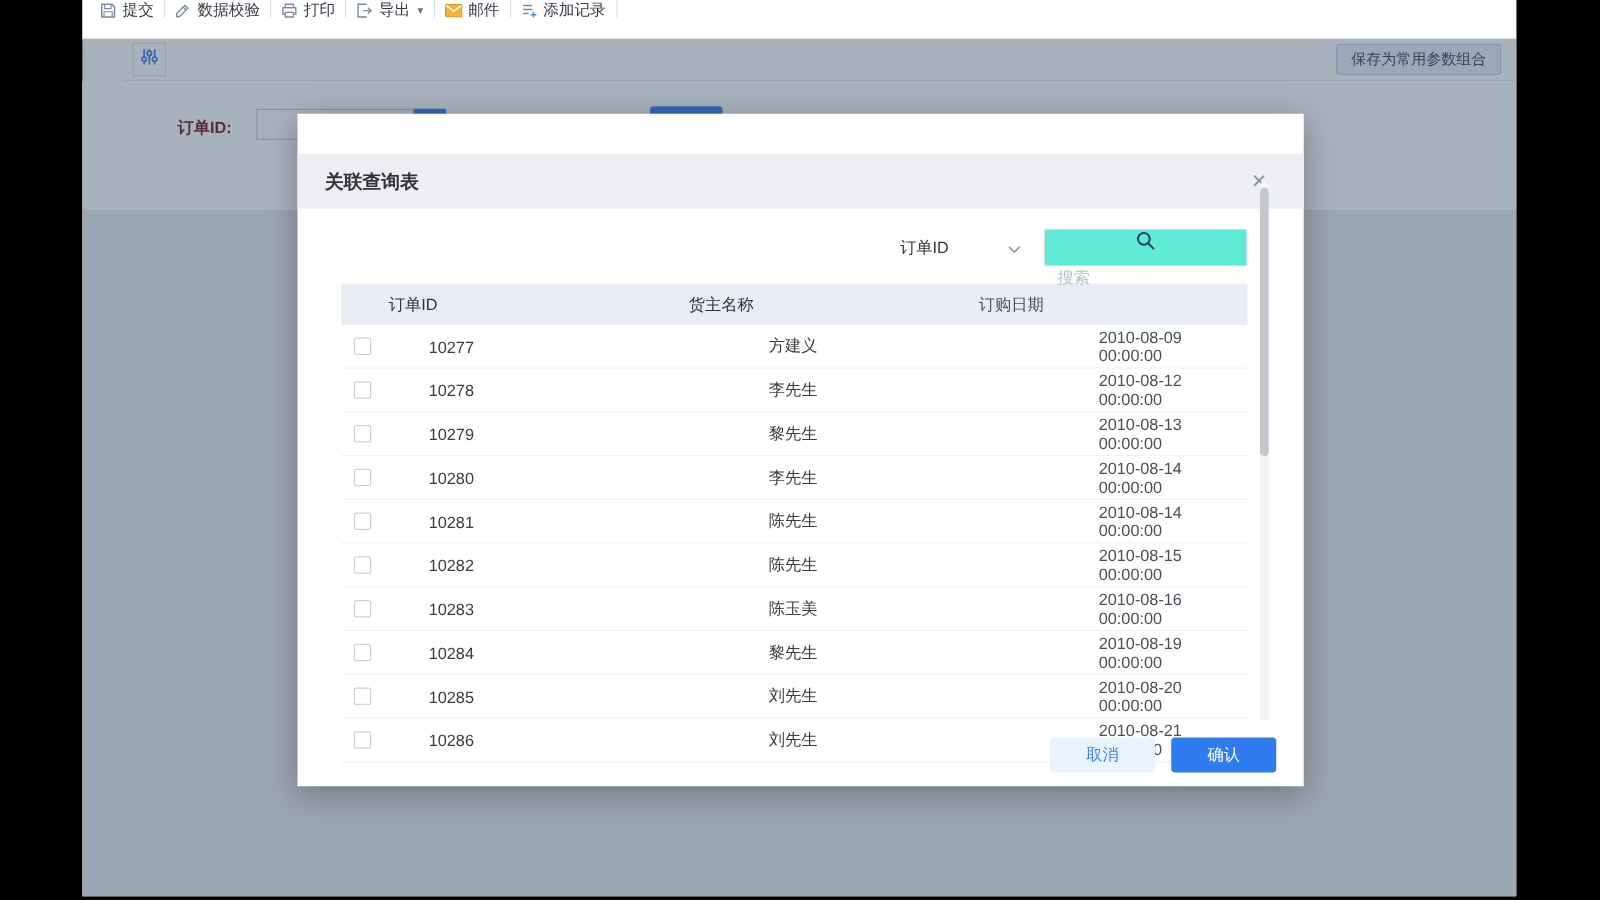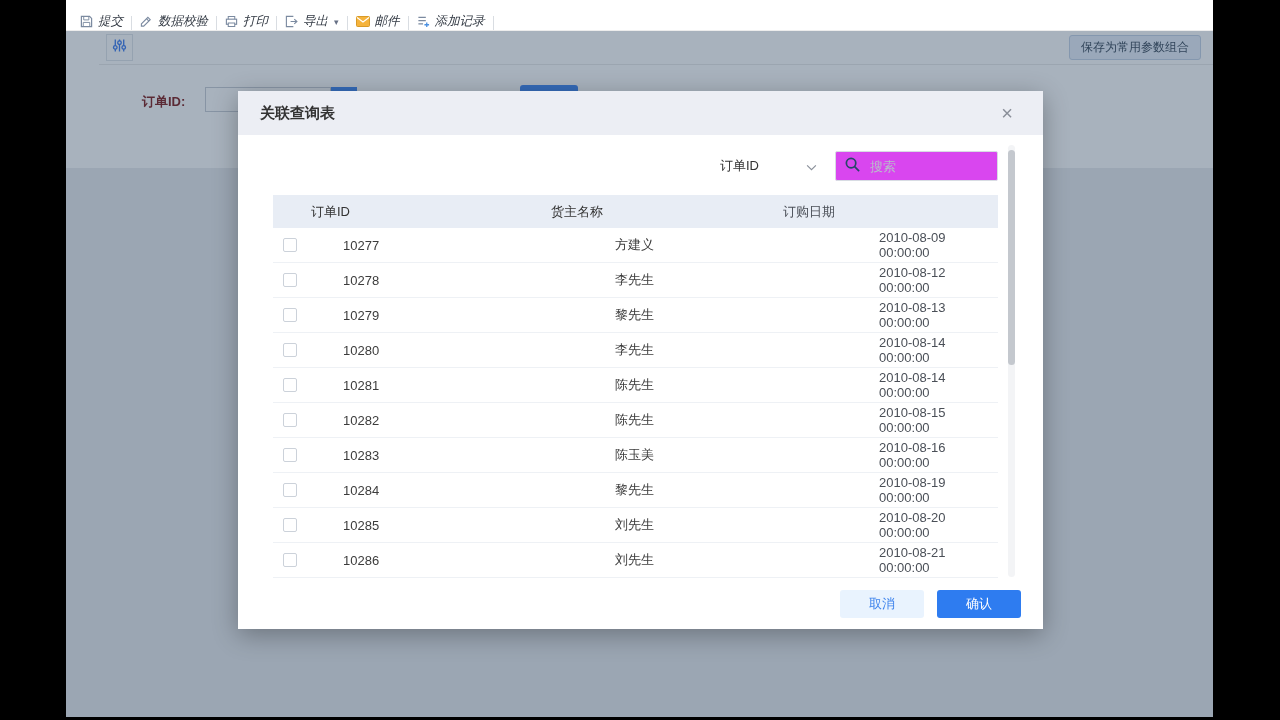--- a/index.html
+++ b/index.html
@@ -8,22 +8,22 @@
     width:1280px; height:720px; position:relative; overflow:hidden;
     background:#000;
     font-family:"Liberation Sans","DejaVu Sans",sans-serif;
   }
   button { font-family:inherit; cursor:pointer; }
 
   
   .app { position:absolute; left:66px; top:0; width:1147px; height:717px; background:#fff; }
 
   .toolbar {
-    height:31px; display:flex; align-items:flex-end; padding-left:6px;
-    border-bottom:1px solid #ececec; background:#fff;font-style:italic;
+    height:31px; display:flex; align-items:flex-start; padding-left:6px;
+    border-bottom:1px solid #ececec; background:#fff;
   }
   .tb-item { display:flex; align-items:center; gap:5px; padding:0 8px; color:#333a44; font-size:12.5px; cursor:pointer; white-space:nowrap; }
   .tb-icon { display:flex; align-items:center; }
   .tb-caret { font-size:9px; color:#667085; margin-left:1px; }
   .tb-divider { width:1px; height:14px; background:#d9dde2; }
 
   .filter-bar { height:34px; display:flex; align-items:center; border-bottom:1px solid #e9e9e9; background:#fff;margin-left:33px; }
   .filter-btn {
     width:27px; height:27px; margin-left:7px; border:1px solid #e0e4ea; background:#fff;
     display:flex; align-items:center; justify-content:center; cursor:pointer;
@@ -44,29 +44,29 @@
   .content-bg { position:absolute; top:168px; left:0; right:0; bottom:0; background:#e9ebee; }
 
   
   .overlay { position:absolute; left:66px; top:31px; width:1147px; height:686px; background:rgba(37,62,90,0.40); z-index:5; }
 
   
   .modal {
     position:absolute; left:238px; top:91px; width:805px; height:538px;
     background:#fff; z-index:10; box-shadow:0 6px 24px rgba(0,0,0,0.30);
   }
-  .modal-header { height:44px; background:#eceef4; display:flex; align-items:center; padding:0 22px; }
+  .modal-header { height:44px; background:#eceef4; display:flex; align-items:center; padding:0 22px;margin-top:32px; }
   .modal-title { font-size:15px; font-weight:bold; color:#333; }
   .modal-close { margin-left:auto; margin-right:8px; font-size:20px; line-height:1; color:#8a8f99; cursor:pointer; }
 
   .search-row { display:flex; align-items:center; justify-content:flex-end; margin:16px 45px 0 0; gap:15px; height:30px; }
   .field-select { display:flex; align-items:center; justify-content:space-between; width:100px; padding-right:3px; font-size:13px; color:#333; cursor:pointer; }
   .search-box {
     width:163px; height:30px; border:1px solid #d8dce3; border-radius:2px;
-    display:flex; align-items:center; padding:0 8px; gap:7px; background:#d946ef;
+    display:flex; align-items:center; padding:0 8px; gap:7px; background:#5eead4;flex-direction:column;
   }
   .search-box input { border:none; outline:none; width:100%; font-size:13px; color:#333; background:transparent; }
   .search-box input::placeholder { color:#b9bfc9; }
 
   .table { margin:14px 45px 0 35px; }
   .thead {
     display:grid; grid-template-columns:28px 240px 232px 1fr;
     height:33px; align-items:center; background:#e8edf5; font-size:13px; color:#333;
   }
   .trow {

